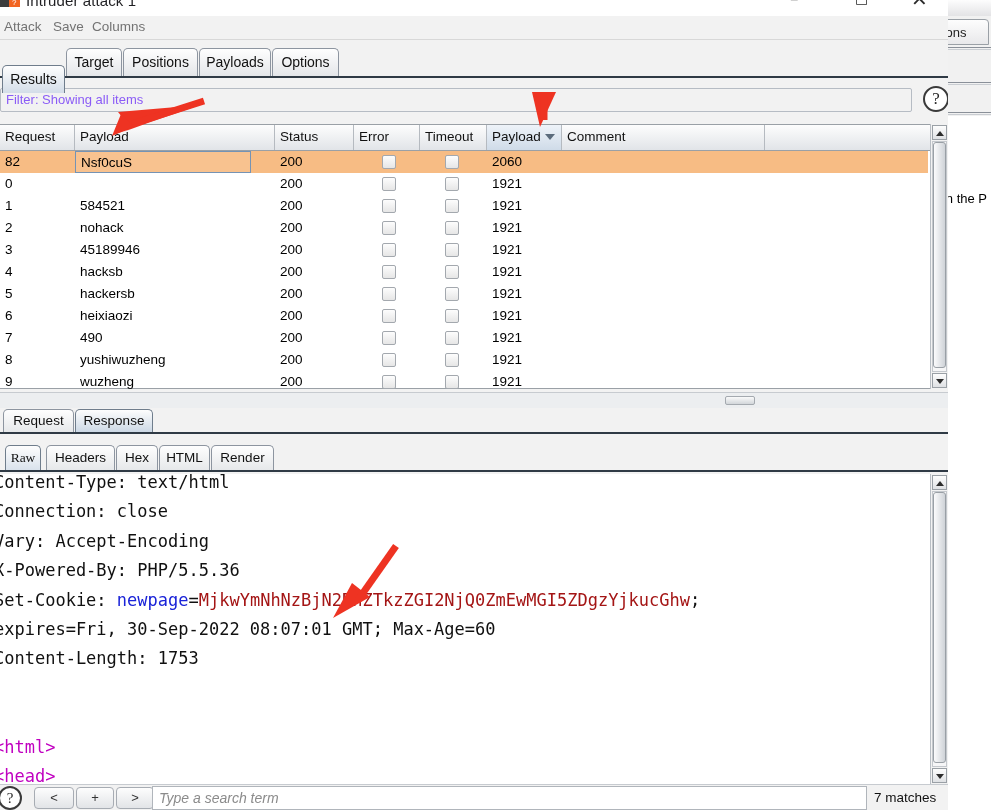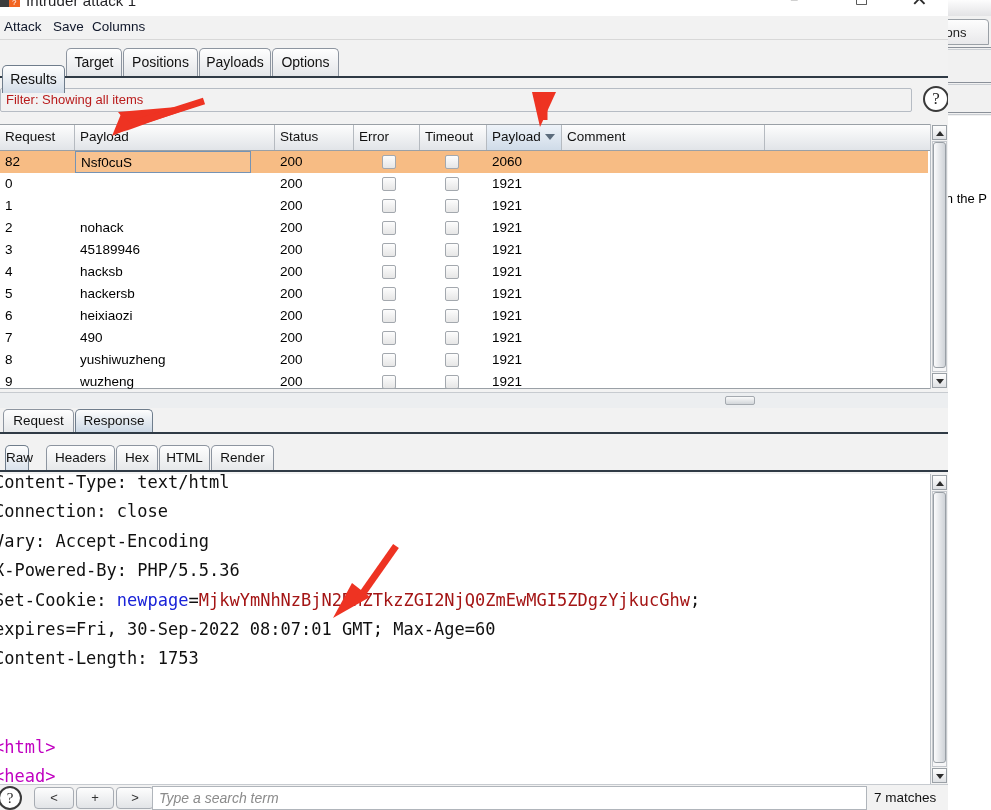--- a/index.html
+++ b/index.html
@@ -33,35 +33,35 @@
   .title-text{position:absolute;left:26px;top:-8px;font-size:15px;color:#1f1f22;
      white-space:nowrap;letter-spacing:0.1px;}
   .win-btn{position:absolute;top:-12px;font-size:17px;color:#2b2b2b;font-family:"DejaVu Sans",sans-serif;}
   #btn-min{left:790px;}
   #btn-max{left:855px;font-size:14px;top:-10px;}
   #btn-close{left:911px;font-size:20px;top:-13px;}
 
   
   .menubar{position:absolute;left:0;top:17px;width:948px;height:22px;
      background:#f2f2f2;border-bottom:1px solid #d8d8d8;}
-  .menu-item{position:absolute;top:2px;font-size:13.5px;color:#0f172a;cursor:default;}
+  .menu-item{position:absolute;top:2px;font-size:13.5px;color:#737373;cursor:default;}
 
   
   .tabstrip{position:absolute;left:0;top:46px;width:948px;height:32px;background:#f2f2f2;}
   .tab{position:absolute;top:2px;height:28px;box-sizing:border-box;
      border:1px solid #8d95a0;border-bottom:none;border-radius:5px 5px 0 0;
      background:linear-gradient(#fefefe,#e4e6e9);
      font-size:14px;color:#111;line-height:26px;text-align:center;cursor:default;}
   .tab.active{background:linear-gradient(#fefefe,#d3dde8);border-color:#6f7d8c;z-index:4;margin-top:17px;}
   .tabstrip-underline{position:absolute;left:0;top:76px;width:948px;height:2px;background:#2f3a45;}
 
   
   .filterbar{position:absolute;left:0;top:88px;width:912px;height:24px;
      background:#f2f2f2;border:1px solid #b6bcc4;box-sizing:border-box;border-radius:2px;}
-  .filter-text{position:absolute;left:5px;top:3px;font-size:13px;color:#b91c1c;}
+  .filter-text{position:absolute;left:5px;top:3px;font-size:13px;color:#8b5cf6;}
   .help-circle{position:absolute;width:26px;height:26px;border-radius:50%;
      border:2px solid #3a3a3a;box-sizing:border-box;background:#fff;
      text-align:center;line-height:22px;font-size:17px;color:#2a2a2a;
      font-family:"Liberation Serif",serif;cursor:default;}
   #help-filter{left:923px;top:86px;}
 
   
   .results-wrap{position:absolute;left:0;top:124px;width:948px;height:265px;background:#fff;
      border-top:1px solid #9aa0a6;border-bottom:1px solid #9aa0a6;box-sizing:border-box;}
   .thead{position:absolute;left:0;top:0;height:26px;width:948px;
@@ -224,20 +224,21 @@
           <div class="cell" style="left: 0px; width: 75px;">0</div>
           <div class="cell" style="left: 75px; width: 200px;"></div>
           <div class="cell" style="left: 275px; width: 79px;">200</div>
           <div class="cell" style="left: 487px; width: 75px;">1921</div>
           <div class="cell" style="left: 562px; width: 203px;"></div>
           <div class="chk" style="left: 382px;"></div>
           <div class="chk" style="left: 445px;"></div>
         </div>
         <div class="trow" style="top: 44px;">
           <div class="cell" style="left: 0px; width: 75px;">1</div>
+          <div class="cell" style="left: 75px; width: 200px;">584521</div>
           <div class="cell" style="left: 275px; width: 79px;">200</div>
           <div class="cell" style="left: 487px; width: 75px;">1921</div>
           <div class="cell" style="left: 562px; width: 203px;"></div>
           <div class="chk" style="left: 382px;"></div>
           <div class="chk" style="left: 445px;"></div>
         </div>
         <div class="trow" style="top: 66px;">
           <div class="cell" style="left: 0px; width: 75px;">2</div>
           <div class="cell" style="left: 75px; width: 200px;">nohack</div>
           <div class="cell" style="left: 275px; width: 79px;">200</div>
@@ -327,21 +328,21 @@
     <div class="hsb-thumb" style="left:725px;width:30px;"></div>
   </div>
 
   <div class="subtabs">
     <div class="stab" style="left:3px;width:71px;">Request</div>
     <div class="stab active" style="left:75px;width:78px;">Response</div>
   </div>
   <div class="subtabs-underline"></div>
 
   <div class="viewtabs">
-    <div class="vtab active" style="left:5px;width:24px;">Raw</div>
+    <div class="vtab active" style="left:5px;width:36px;font-family:Liberation Serif, serif;">Raw</div>
     <div class="vtab" style="left:46px;width:69px;">Headers</div>
     <div class="vtab" style="left:116px;width:42px;">Hex</div>
     <div class="vtab" style="left:159px;width:51px;">HTML</div>
     <div class="vtab" style="left:211px;width:63px;">Render</div>
   </div>
   <div class="viewtabs-underline"></div>
 
   <div class="resp" id="resp">
       <div class="rline" style="top: -2px;"><span>Content-Type: text/html</span></div>
       <div class="rline" style="top: 27.4px;"><span>Connection: close</span></div>

